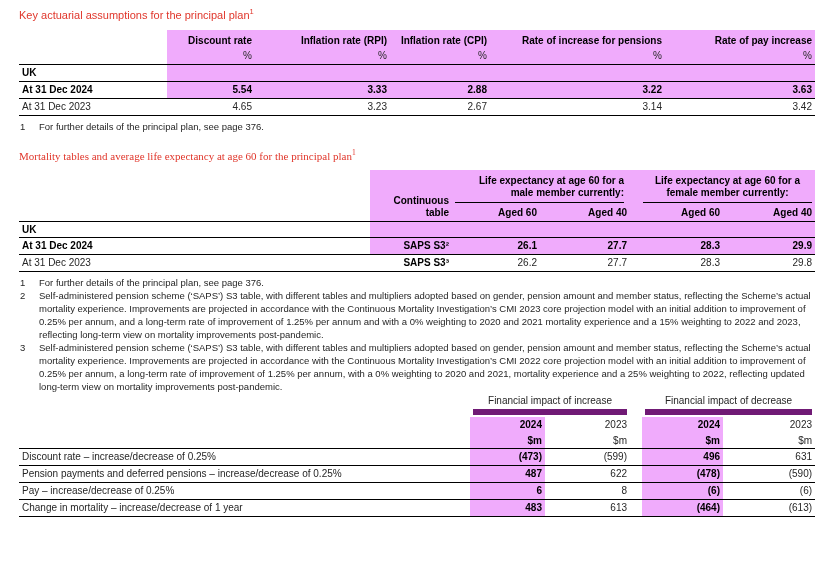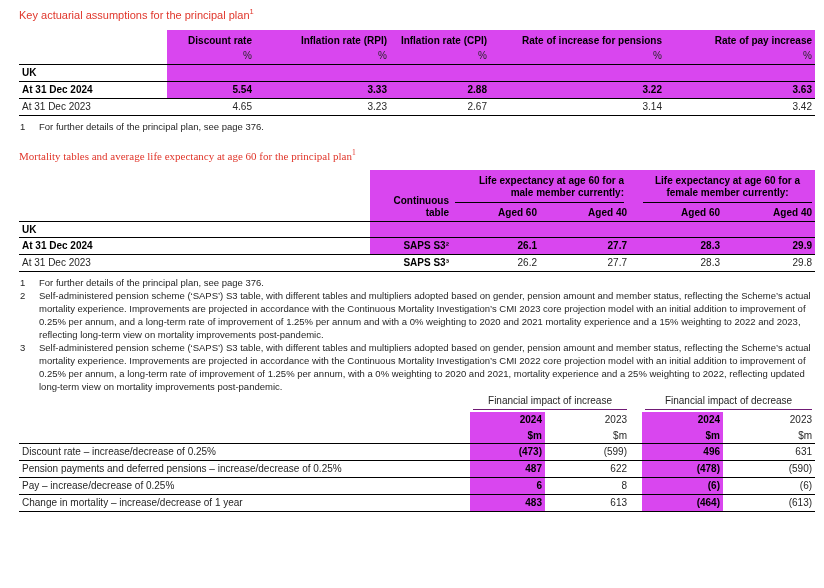--- a/index.html
+++ b/index.html
@@ -30,21 +30,21 @@
   }
   td {
     padding: 2px 3px;
     vertical-align: bottom;
     font-size: 10px;
     line-height: 1.18;
     word-wrap: break-word;
   }
   .num   { text-align: right; }
   .b     { font-weight: bold; color: #000; }
-  .shade { background: #d946ef; }
+  .shade { background: #f0abfc; }
   .bb    { border-bottom: 1px solid #000; }
 
   .hdr-top td { padding-top: 5px; }
   .row td { height: 16px; }
 
   
   .mort-col { text-align: right; font-weight: bold; color:#000; }
   .grp-hd {
     font-weight: bold; color:#000;
     text-align: center;
@@ -56,21 +56,21 @@
 
   
   .t3-span {
     text-align: center;
     border-bottom: 1px solid #000;
     padding-bottom: 3px;
     line-height: 1.3;
   }
   .t3-grp {
     text-align: center;
-    border-bottom: 1px solid #701a75;
+    border-bottom: 6px solid #701a75;
     padding-bottom: 2px;
   }
 
   
   .footnotes { margin: 4px 0 0 1px; }
   .footnote { display: flex; font-size: 9.5px; line-height: 13px; color:#262626; }
   .fn-marker { width: 19px; flex: none; }
   .fn-text { flex: 1; padding-right: 2px; }
 
   .mt-sec2 { margin-top: 15px; font-family: Liberation Serif, serif; }

